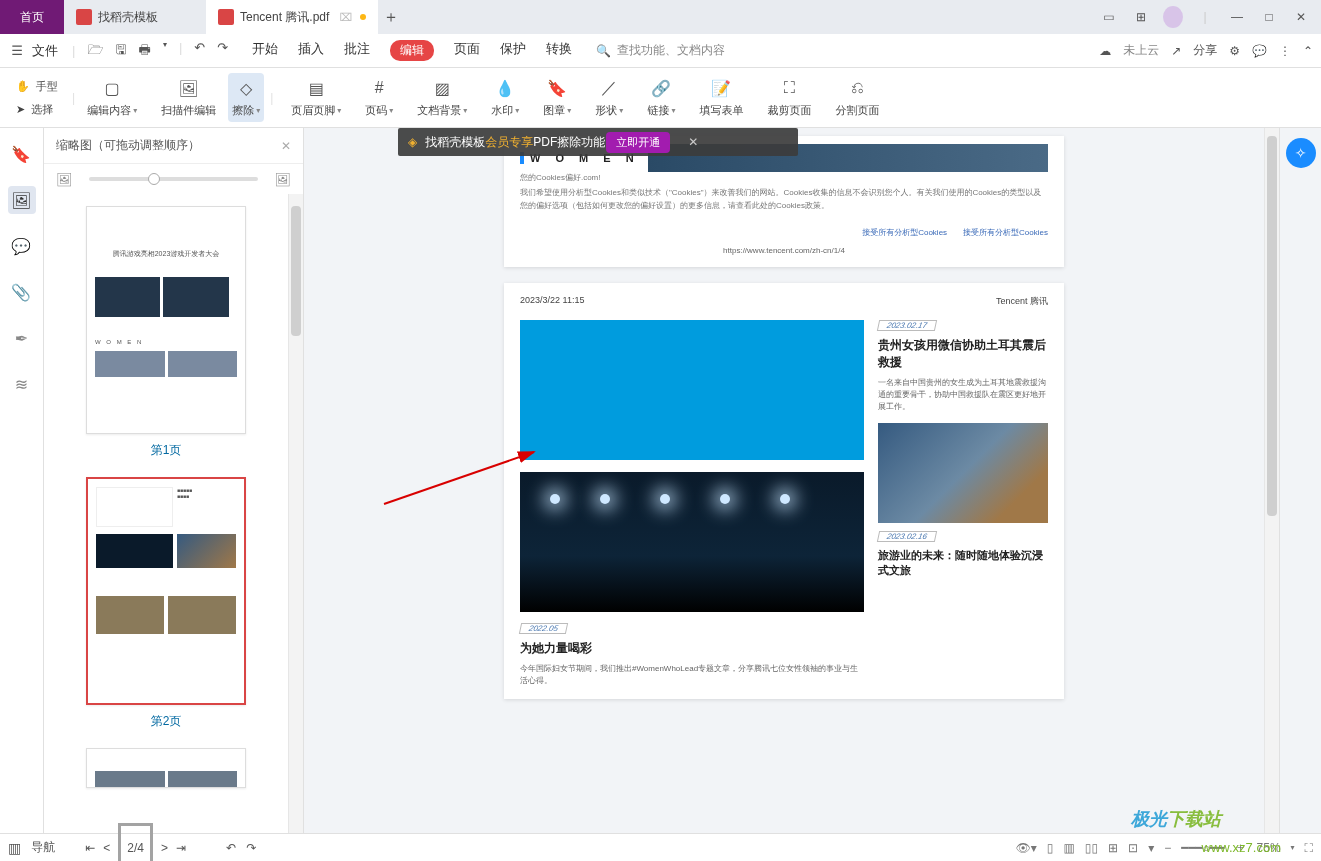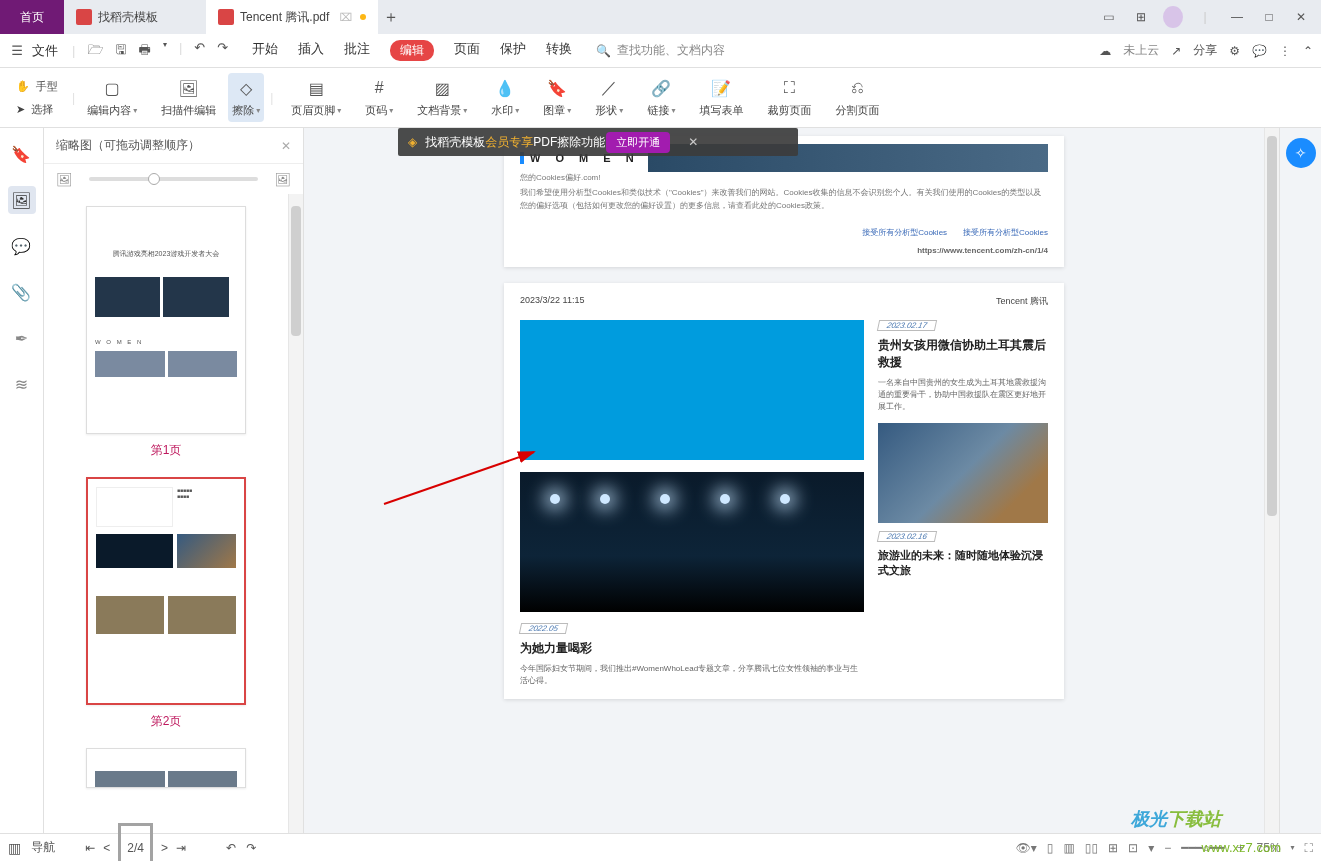--- a/index.html
+++ b/index.html
@@ -47,37 +47,37 @@
 .th-head { height:36px; display:flex; align-items:center; padding:0 12px; font-size:12px; color:#555; border-bottom:1px solid #eee; }
 .th-close { margin-left:auto; color:#aaa; }
 .th-tools { height:30px; display:flex; align-items:center; padding:0 12px; gap:8px; color:#888; font-size:13px; }
 .slider { flex:1; height:4px; background:#ddd; border-radius:2px; position:relative; margin:0 8px; }
 .slider .knob { position:absolute; left:35%; top:-4px; width:12px; height:12px; background:#fff; border:1px solid #aaa; border-radius:50%; }
 .th-list { flex:1; overflow:auto; padding:12px 20px; }
 .thumb { margin-bottom:18px; }
 .thumb-img { width:160px; height:228px; margin:0 auto; background:#fff; border:1px solid #ddd; box-shadow:0 1px 2px rgba(0,0,0,.08); padding:8px; font-size:6px; color:#555; display:flex; flex-direction:column; gap:4px; }
 .thumb-img.sel { border:2px solid #d94545; }
 .th-fake2 { background:#23364a; width:46%; height:40px; display:inline-block; }
-.th-caption { text-align:center; font-size:12px; color:#be185d; margin-top:8px; }
+.th-caption { text-align:center; font-size:12px; color:#0369a1; margin-top:8px; }
 .scrollbar-y { width:15px; background:#f3f3f3; border-left:1px solid #e6e6e6; position:relative; }
 .scrollbar-y .grip { position:absolute; left:2px; top:12px; width:10px; height:130px; background:#cfcfcf; border-radius:4px; }
 
 .canvas-wrap { flex:1; background:#f2f4f7; display:flex; }
 .rgutter { width:42px; background:#f2f4f7; border-left:1px solid #e0e0e0; display:flex; flex-direction:column; align-items:center; padding-top:10px; }
 .rg-btn { width:30px; height:30px; border-radius:50%; background:#1a8cff; color:#fff; display:flex; align-items:center; justify-content:center; font-size:14px; }
 
 .canvas { flex:1; position:relative; overflow:hidden; display:flex; flex-direction:column; align-items:center; padding-top:8px; gap:16px; }
 .page { width:560px; background:#fff; box-shadow:0 1px 4px rgba(0,0,0,.12); font-size:10px; color:#333; }
 .page1 { padding:8px 16px 12px 16px; }
 .women { font-weight:700; letter-spacing:6px; color:#222; font-size:11px; border-left:4px solid #1a8cff; padding-left:6px; }
 .ck-title { font-weight:700; font-size:11px; margin:10px 0 6px; color:#333; }
 .ck-sm { font-size:8px; color:#777; }
 .ck-body { font-size:8px; color:#777; margin-top:4px; line-height:1.6; }
 .ck-links { display:flex; justify-content:flex-end; gap:16px; font-size:8px; color:#3a6ab8; margin-top:14px; }
-.ck-foot { display:flex; justify-content:flex-end; font-size:8px; color:#666; margin-top:8px;font-weight:bold; }
+.ck-foot { display:flex; justify-content:center; font-size:8px; color:#666; margin-top:8px; }
 
 .page2 { padding:12px 16px; }
 .p2-head { display:flex; justify-content:space-between; font-size:9px; color:#444; }
 .p2-cols { display:flex; gap:14px; margin-top:12px; }
 .p2-left { flex:1.3; }
 .p2-right { width:170px; font-size:8px; color:#555; }
 .img-erased { background:#009cde; width:100%; height:140px; }
 .img-dark { width:100%; height:140px; background:linear-gradient(180deg,#0a1a2a,#0d2438 60%,#000); margin-top:12px; position:relative; }
 .spot { position:absolute; width:10px; height:10px; background:#cfe8ff; border-radius:50%; box-shadow:0 0 18px 6px rgba(200,230,255,.8); top:22px; }
 .date-tag { display:inline-block; background:#fff; border:1px solid #bbb; padding:0 8px; font-size:8px; color:#4a78b0; font-style:italic; transform:skewX(-12deg); }

